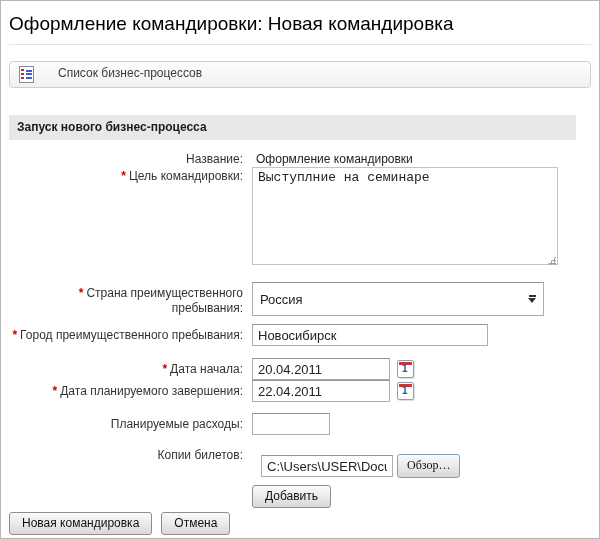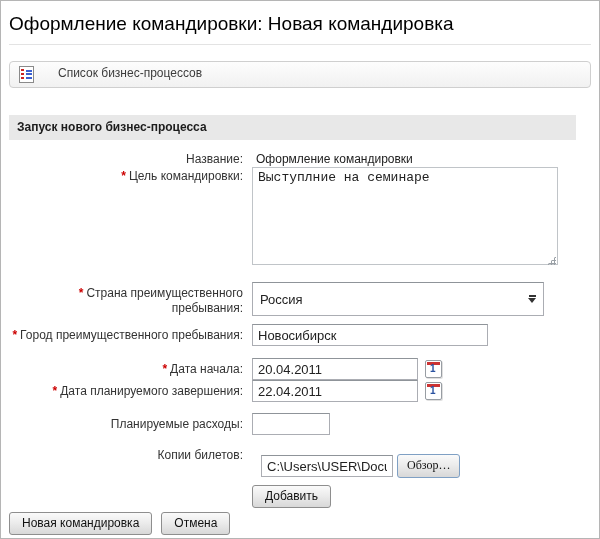--- a/index.html
+++ b/index.html
@@ -71,21 +71,21 @@
 
   .select{
     box-sizing:border-box;width:292px;height:34px;border:1px solid #abadb3;border-top-color:#8f9499;
     background:#fff;display:flex;align-items:center;padding:0 7px;font-size:13px;color:#222;cursor:default;
   }
   .dd{margin-left:auto;display:flex;flex-direction:column;align-items:center;row-gap:1px;}
   .dd .bar{width:7px;height:2px;background:#333;}
   .dd .tri{width:0;height:0;border-left:4px solid transparent;border-right:4px solid transparent;border-top:5px solid #333;}
 
   .in-city{width:236px;}
-  .in-date{width:166px;}
+  .in-date{width:138px;}
   .in-exp{width:78px;}
   .in-file{width:132px;font-size:12px;}
 
   .date-line{display:flex;align-items:center;}
   .cal{
     position:relative;width:15px;height:16px;margin-left:7px;flex:none;cursor:pointer;
     background:#fff;border:1px solid #989da3;border-radius:2px;box-shadow:1px 1px 0 rgba(0,0,0,.12);
   }
   .cal::before{content:"";position:absolute;left:1px;right:1px;top:1px;height:3px;
     background:var(--calendar_red,#cc3333);}

